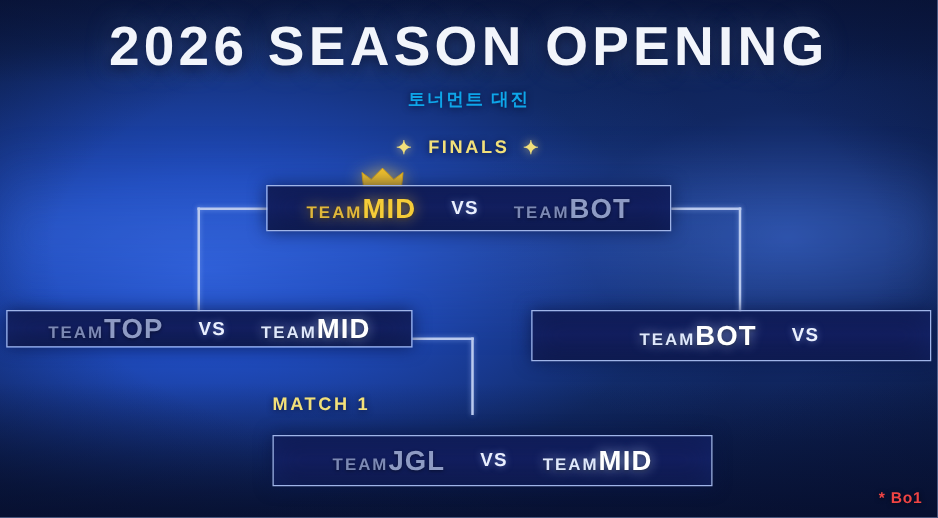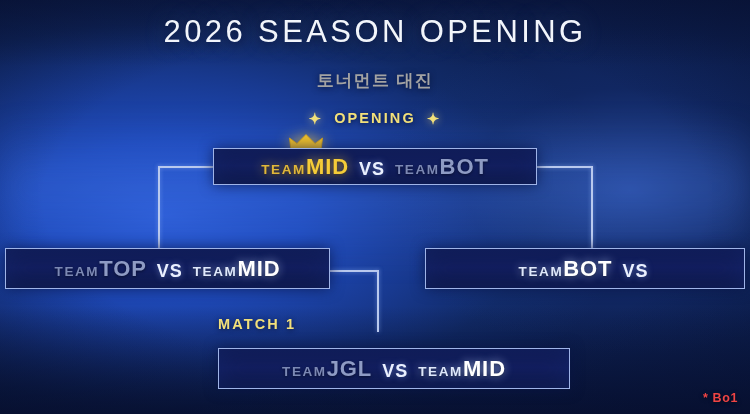--- a/index.html
+++ b/index.html
@@ -30,27 +30,27 @@
       linear-gradient(180deg, rgba(8,16,48,.55) 0%, rgba(0,0,0,0) 16%, rgba(0,0,0,0) 74%, rgba(6,13,42,.78) 100%);
   }
   .bg-streak {
     position:absolute; left:0; right:0; top:118px; height:150px;
     background:linear-gradient(180deg, rgba(70,120,235,0) 0%, rgba(78,130,240,.22) 45%, rgba(70,120,235,0) 100%);
     filter:blur(14px);
   }
   
   #header { position:absolute; left:0; right:0; top:16px; text-align:center; }
   #title {
-    font-size:31px; font-weight:normal; color:#f2f5fb;
+    font-size:44px; font-weight:bold; color:#f2f5fb;
     letter-spacing:3.4px; line-height:1;
     text-shadow:0 2px 10px rgba(5,12,40,.75), 0 0 22px rgba(150,185,255,.35);
     white-space:nowrap;
   }
   #subtitle {
-    margin-top:22px; font-size:17px; font-weight:bold; color:#a3a3a3;
+    margin-top:11px; font-size:14px; font-weight:bold; color:#0ea5e9;
     letter-spacing:1.4px;
     text-shadow:0 1px 6px rgba(5,12,40,.8);
   }
   
   .round-label {
     position:absolute; font-size:14.5px; font-weight:bold;
     color:#f2e07a; letter-spacing:2.1px; white-space:nowrap;
     text-shadow:0 1px 5px rgba(10,20,55,.9);
   }
   .finals-label {
@@ -62,26 +62,26 @@
   
   .match-box {
     position:absolute;
     border:1.5px solid #9fb4e8;
     background:linear-gradient(180deg, #0f1a52 0%, #121e5e 48%, #0d1748 100%);
     box-shadow:0 0 14px rgba(10,22,70,.75), inset 0 0 22px rgba(20,40,110,.55);
     display:flex; align-items:center; justify-content:center;
   }
   .match-text {
     font-size:19px; font-weight:bold; letter-spacing:.6px;
-    white-space:nowrap; display:flex; align-items:flex-end; gap:7px;
+    white-space:nowrap; display:flex; align-items:center; gap:25px;
   }
   .team-prefix { font-size:13.5px; letter-spacing:1.6px; }
   .team-name   { font-size:22px; letter-spacing:.9px; }
   .vs {
-    font-size:18px; font-weight:bold; color:#eaf0ff;
+    font-size:15px; font-weight:bold; color:#eaf0ff;
     letter-spacing:1px; margin:0 3px;
     text-shadow:0 0 6px rgba(160,190,255,.5);
   }
   
   .t-win  { color:#ffffff; text-shadow:0 0 9px rgba(190,215,255,.65), 0 1px 3px rgba(0,0,0,.5); }
   .t-win .team-prefix { color:#dfe8fb; }
   .t-dim  { color:#8e9bc4; text-shadow:0 1px 3px rgba(0,0,0,.45); }
   .t-dim .team-prefix { color:#7c89b4; }
   .t-gold { color:#f5cc38; text-shadow:0 0 11px rgba(245,200,60,.7), 0 1px 3px rgba(40,25,0,.6); }
   .t-gold .team-prefix { color:#e0b73a; }
@@ -115,21 +115,21 @@
   <div class="bg-streak"></div>
   <div class="bg-vignette"></div>
 
   <div id="header">
     <div id="title">2026 SEASON OPENING</div>
     <div id="subtitle">토너먼트 대진</div>
   </div>
 
   <div class="round-label finals-label">
     <span class="sparkle">✦</span>
-    <span>OPENING</span>
+    <span>FINALS</span>
     <span class="sparkle">✦</span>
   </div>
 
   <div class="line h" style="left:158px; top:166px; width:56px;"></div>
   <div class="line v" style="left:158px; top:166px; height:85px;"></div>
   <div class="line h" style="left:158px; top:250px; width:4px;"></div>
 
   <div class="line h" style="left:537px; top:166px; width:56px;"></div>
   <div class="line v" style="left:591px; top:166px; height:85px;"></div>
   <div class="line h" style="left:587px; top:250px; width:6px;"></div>
@@ -144,21 +144,21 @@
 
   <div class="match-box" style="left:213px; top:148px; width:324px; height:37px;">
     <div class="match-text">
       <span class="t-gold"><span class="team-prefix">TEAM</span><span class="team-name">MID</span></span>
       <span class="vs">VS</span>
       <span class="t-dim"><span class="team-prefix">TEAM</span><span class="team-name">BOT</span></span>
     </div>
   </div>
 
 
-  <div class="match-box" style="left:5px; top:248px; width:325px; height:41px;">
+  <div class="match-box" style="left:5px; top:248px; width:325px; height:30px;">
     <div class="match-text">
       <span class="t-dim"><span class="team-prefix">TEAM</span><span class="team-name">TOP</span></span>
       <span class="vs">VS</span>
       <span class="t-win"><span class="team-prefix">TEAM</span><span class="team-name">MID</span></span>
     </div>
   </div>
 
 
   <div class="match-box" style="left:425px; top:248px; width:320px; height:41px;">
     <div class="match-text">

